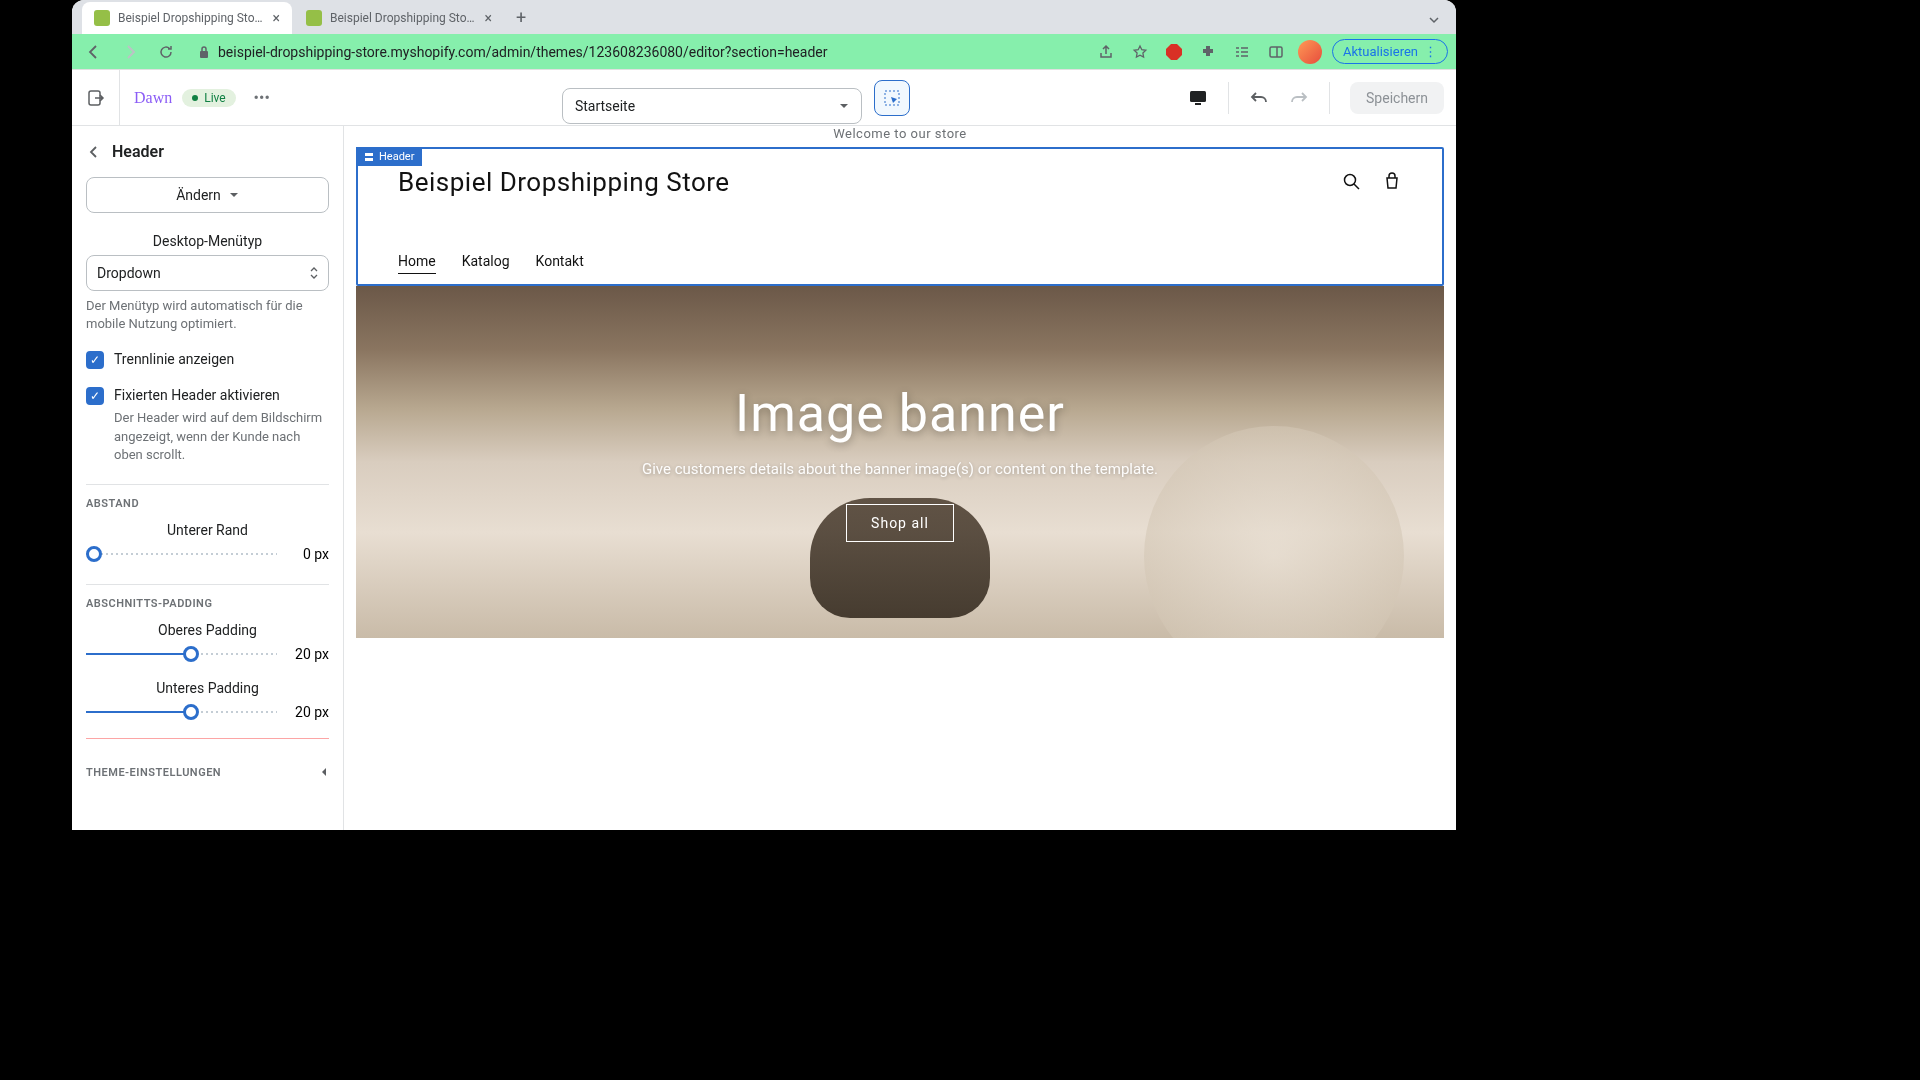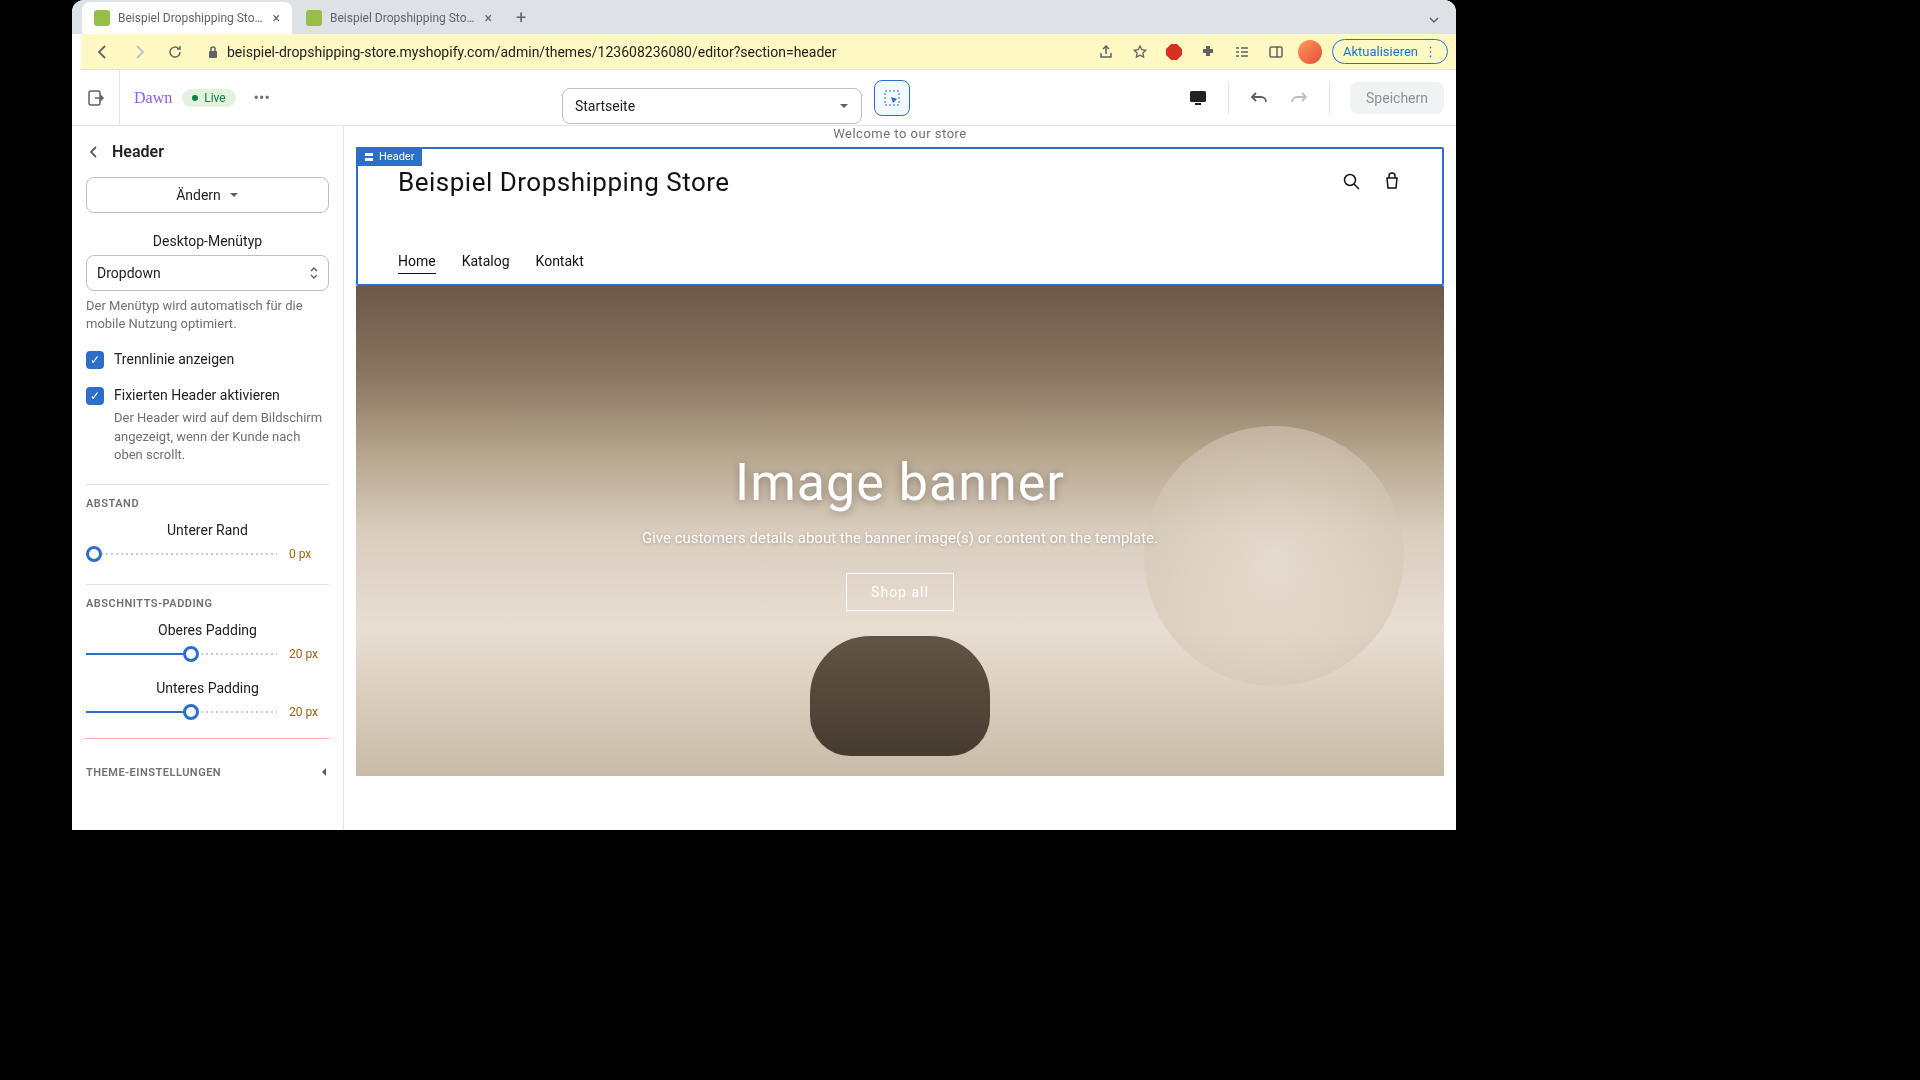--- a/index.html
+++ b/index.html
@@ -7,21 +7,21 @@
 .viewport { position: absolute; left: 72px; top: 0; width: 1384px; height: 830px; background: #fff; border-radius: 12px 12px 0 0; overflow: hidden; }
 
 
 .browser-tabs { display: flex; align-items: flex-end; height: 34px; background: #dee1e6; padding-left: 10px; }
 .tab { display: flex; align-items: center; gap: 8px; background: #fff; padding: 8px 12px; border-radius: 8px 8px 0 0; font-size: 12px; color: #5f6368; max-width: 210px; margin-right: 2px; }
 .tab.inactive { background: transparent; }
 .tab .favicon { width: 16px; height: 16px; background: #95bf47; border-radius: 3px; flex-shrink: 0; }
 .tab .tab-label { white-space: nowrap; overflow: hidden; text-overflow: ellipsis; flex: 1; }
 .tab .close { color: #5f6368; cursor: pointer; font-size: 14px; }
 .new-tab { padding: 6px 10px; color: #5f6368; font-size: 18px; cursor: pointer; }
-.address-row { display: flex; align-items: center; height: 36px; background: #fef9c3; border-bottom: 1px solid #e0e0e0; padding: 0 8px; gap: 8px; margin-left: 9px; }
+.address-row { display: flex; align-items: center; height: 36px; background: #86efac; border-bottom: 1px solid #e0e0e0; padding: 0 8px; gap: 8px; }
 .nav-btn { width: 28px; height: 28px; display: flex; align-items: center; justify-content: center; color: #5f6368; cursor: pointer; border-radius: 50%; }
 .nav-btn.disabled { color: #bdc1c6; }
 .addr-bar { flex: 1; display: flex; align-items: center; gap: 8px; font-size: 14px; color: #202124; padding: 0 10px; }
 .lock-icon { color: #5f6368; }
 .addr-icons { display: flex; align-items: center; gap: 10px; }
 .addr-icon { width: 24px; height: 24px; display: flex; align-items: center; justify-content: center; color: #5f6368; }
 .avatar { width: 24px; height: 24px; border-radius: 50%; background: linear-gradient(135deg,#ff9a56,#e74c3c); }
 .update-btn { border: 1px solid #1a73e8; color: #1a73e8; border-radius: 16px; padding: 4px 10px; font-size: 13px; display: flex; align-items: center; gap: 6px; cursor: pointer; }
 
 
@@ -56,37 +56,37 @@
 .checkbox-label { font-size: 14px; color: #202223; }
 .checkbox-help { font-size: 13px; color: #6d7175; margin-left: 28px; margin-top: 4px; line-height: 1.4; }
 .section-divider { border: none; border-top: 1px solid #e1e3e5; margin: 20px 0 12px 0; }
 .section-heading { font-size: 11px; font-weight: 600; letter-spacing: 0.5px; color: #6d7175; text-transform: uppercase; margin-bottom: 12px; }
 .slider-row { margin-bottom: 16px; }
 .slider-track-wrap { display: flex; align-items: center; gap: 12px; }
 .slider { flex: 1; position: relative; height: 20px; }
 .slider-rail { position: absolute; top: 9px; left: 0; right: 0; height: 2px; background: repeating-linear-gradient(90deg,#c4cdd5 0 2px, transparent 2px 5px); }
 .slider-fill { position: absolute; top: 9px; left: 0; height: 2px; background: #2c6ecb; }
 .slider-thumb { position: absolute; top: 2px; width: 16px; height: 16px; border: 3px solid #2c6ecb; background: #fff; border-radius: 50%; transform: translateX(-50%); cursor: grab; }
-.slider-value { font-size: 12px; color: #a16207; min-width: 40px; text-align: left; }
+.slider-value { font-size: 14px; color: #000000; min-width: 40px; text-align: right; }
 .theme-settings-row { display: flex; align-items: center; justify-content: space-between; padding: 27px 0; border-top: 1px solid #fca5a5; margin-top: 12px; cursor: pointer; }
 .theme-settings-row span { font-size: 11px; font-weight: 600; letter-spacing: 0.5px; color: #6d7175; text-transform: uppercase; }
 
 
 .preview-wrap { flex: 1; padding: 0 12px; overflow: hidden; position: relative; background:#fff;}
 .announcement { text-align: center; color: #6d7175; font-size: 13px; letter-spacing: 0.5px; padding-bottom: 6px; }
 .hdr-outline { border: 2px solid #2c6ecb; border-radius: 2px; position: relative; background:#fff; }
 .hdr-tag { position: absolute; left: -2px; top: -2px; background: #2c6ecb; color: #fff; font-size: 11px; padding: 3px 8px; display: flex; align-items: center; gap: 5px; }
 .store-hdr { padding: 18px 40px 10px 40px; }
 .store-title-row { display: flex; align-items: center; justify-content: space-between; }
 .store-title { font-size: 26px; font-weight: 400; color: #121212; letter-spacing: 0.5px; }
 .hdr-icons { display: flex; gap: 20px; color: #121212; font-size: 18px; }
 .store-nav { display: flex; gap: 26px; margin-top: 16px; font-size: 14px; }
 .store-nav a { color: #121212; text-decoration: none; padding-bottom: 4px; margin-top: 40px; }
 .store-nav a.active { border-bottom: 1px solid #121212; }
-.banner { position: relative; height: 490px; background: linear-gradient(180deg,#6b5848 0%,#8a7560 18%,#b8a890 35%,#d9cdbf 50%,#e8ded2 70%,#c9bba8 100%); display: flex; flex-direction: column; align-items: center; justify-content: center; gap: 16px; overflow:hidden; }
+.banner { position: relative; height: 352px; background: linear-gradient(180deg,#6b5848 0%,#8a7560 18%,#b8a890 35%,#d9cdbf 50%,#e8ded2 70%,#c9bba8 100%); display: flex; flex-direction: column; align-items: center; justify-content: center; gap: 16px; overflow:hidden; }
 .banner-bg-shape1{position:absolute;right:40px;top:140px;width:260px;height:260px;border-radius:50%;background:radial-gradient(circle,#e9e0d4,#cbbda9);opacity:.6;}
 .banner-bg-shape2{position:absolute;left:50%;bottom:20px;transform:translateX(-50%);width:180px;height:120px;border-radius:60px 60px 40px 40px;background:linear-gradient(#4a3c2e,#2e2419);opacity:.85;}
 .banner-title { font-size: 52px; color: #fff; font-weight: 400; letter-spacing: 1px; text-shadow: 0 2px 8px rgba(0,0,0,.3); z-index:2;}
 .banner-sub { font-size: 15px; color: #fff; opacity: .95; text-shadow: 0 1px 4px rgba(0,0,0,.3); z-index:2;}
 .banner-btn { border: 1px solid #fff; color: #fff; background: transparent; padding: 10px 24px; font-size: 14px; letter-spacing: 1px; cursor: pointer; z-index:2;margin-top:10px;}
 
 svg { display: block; }
 </style>
 </head>
 <body>

